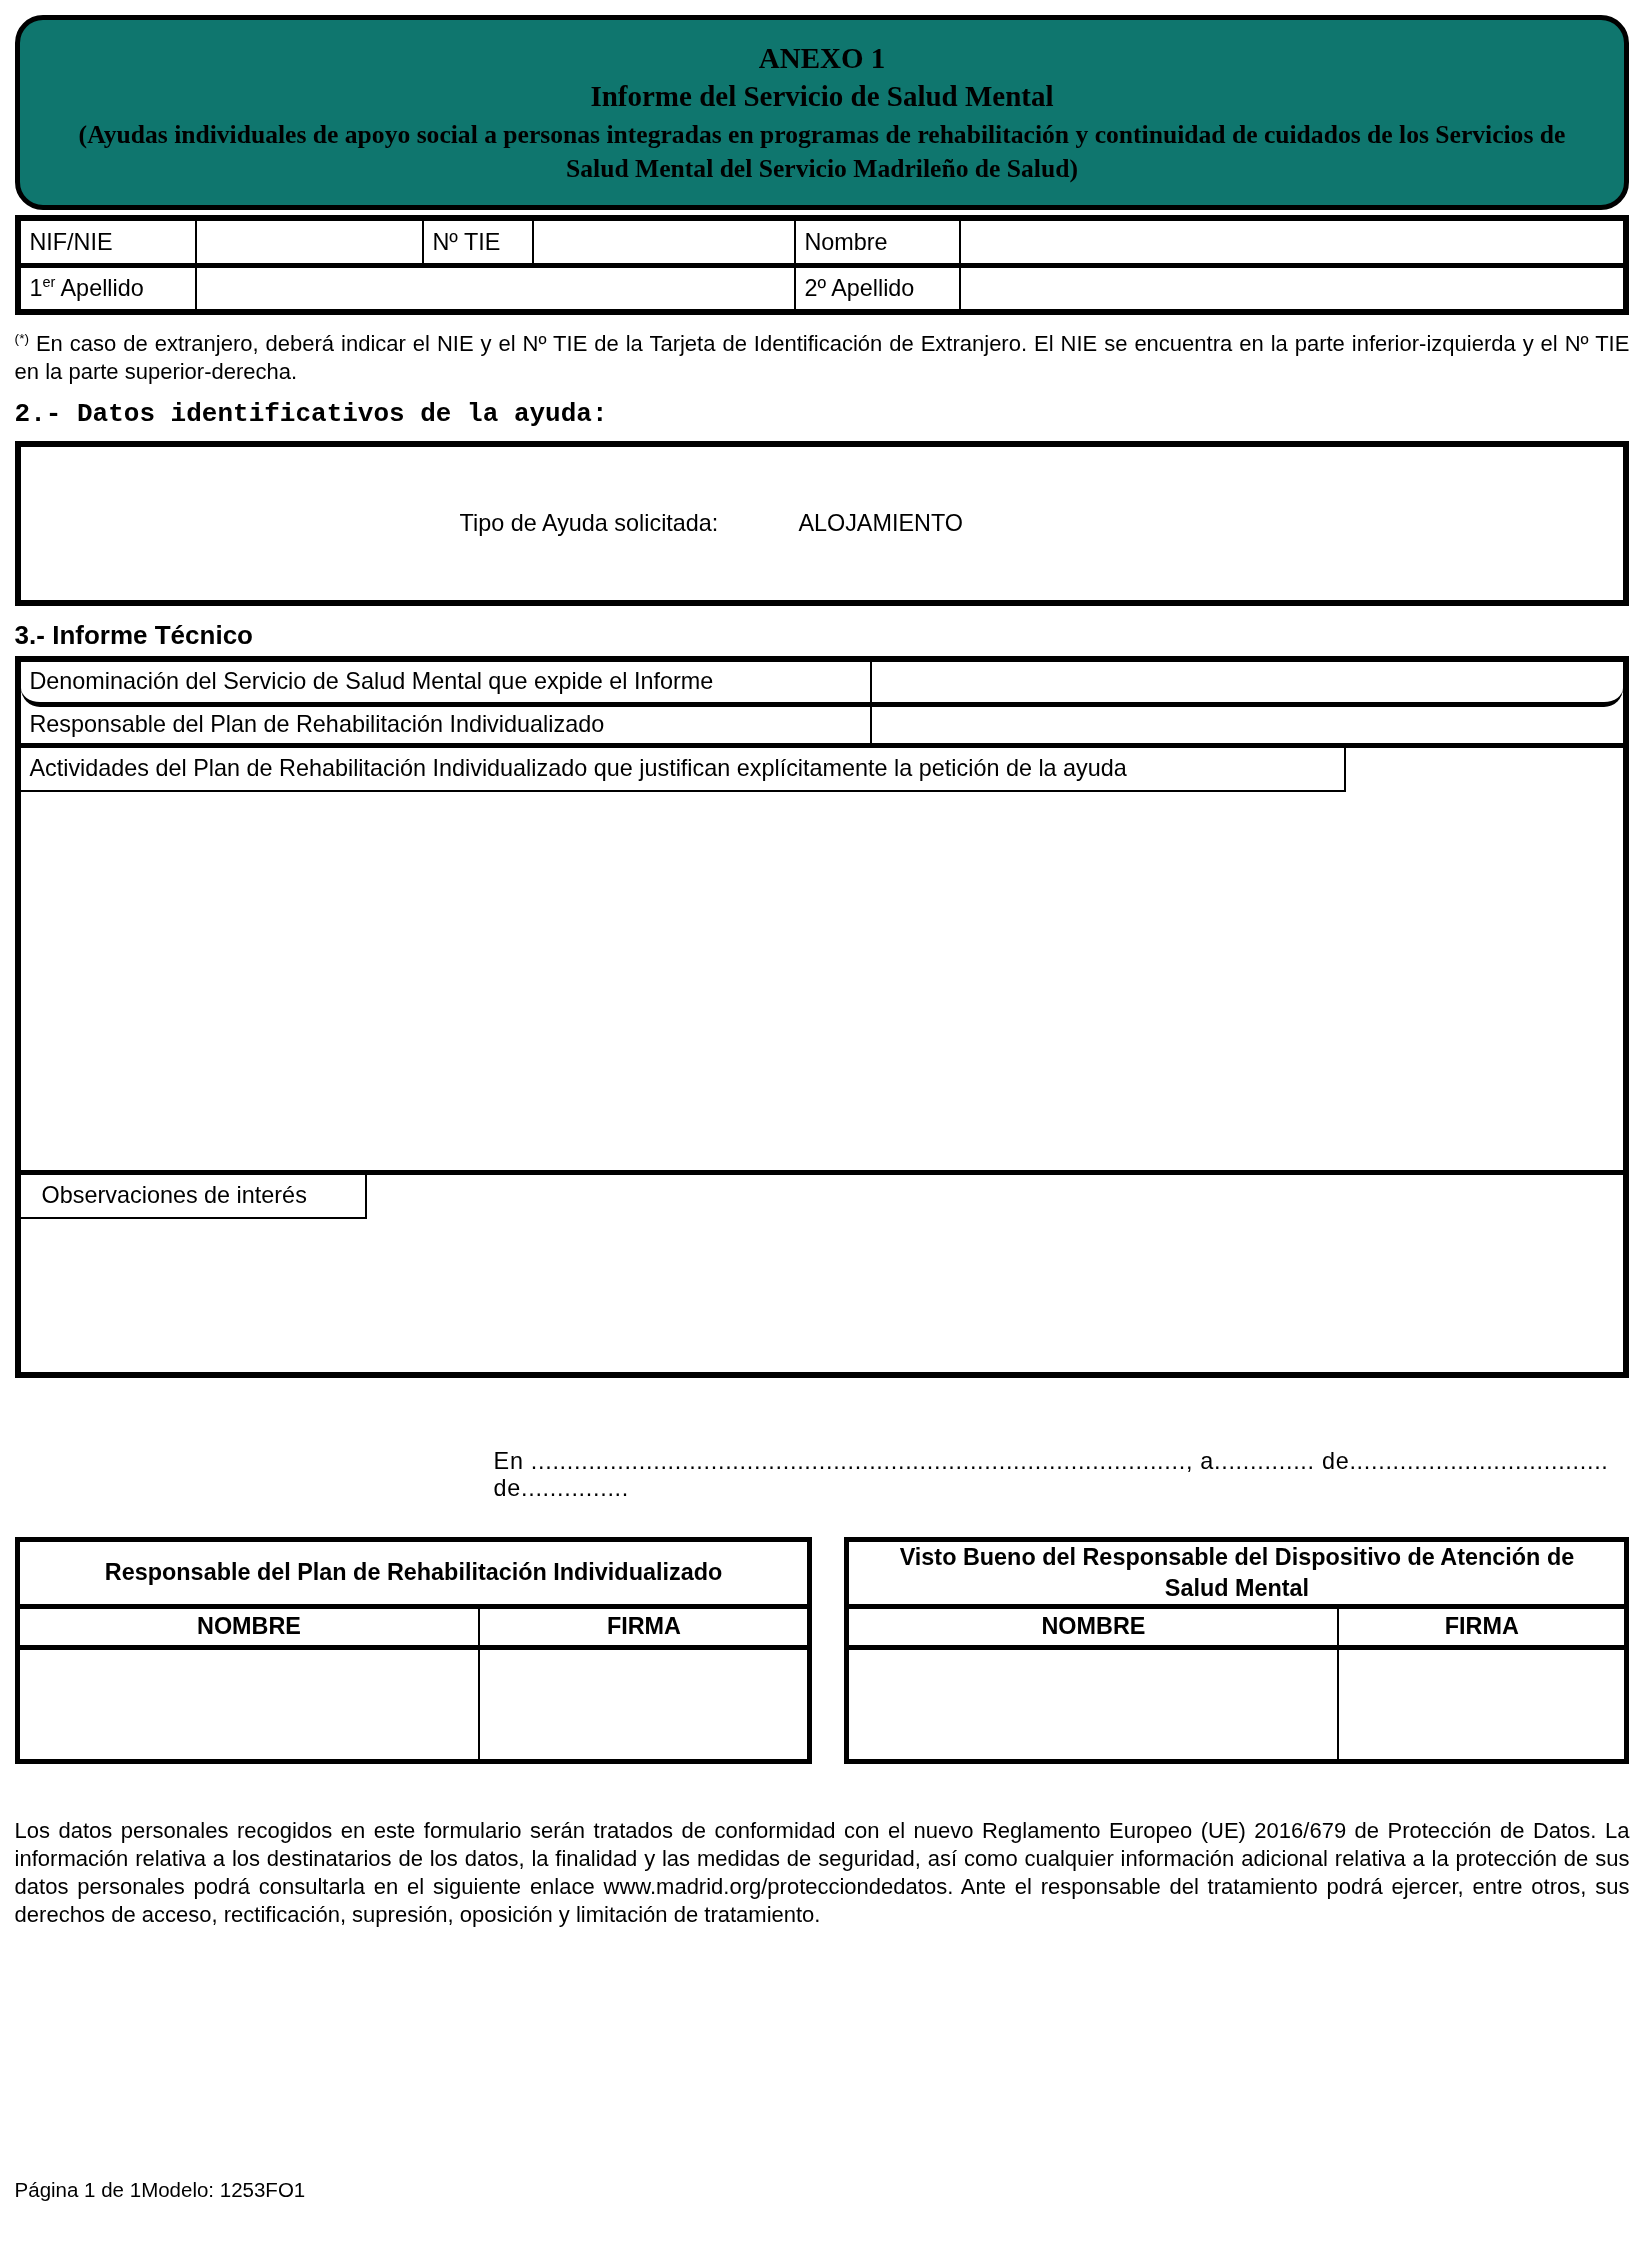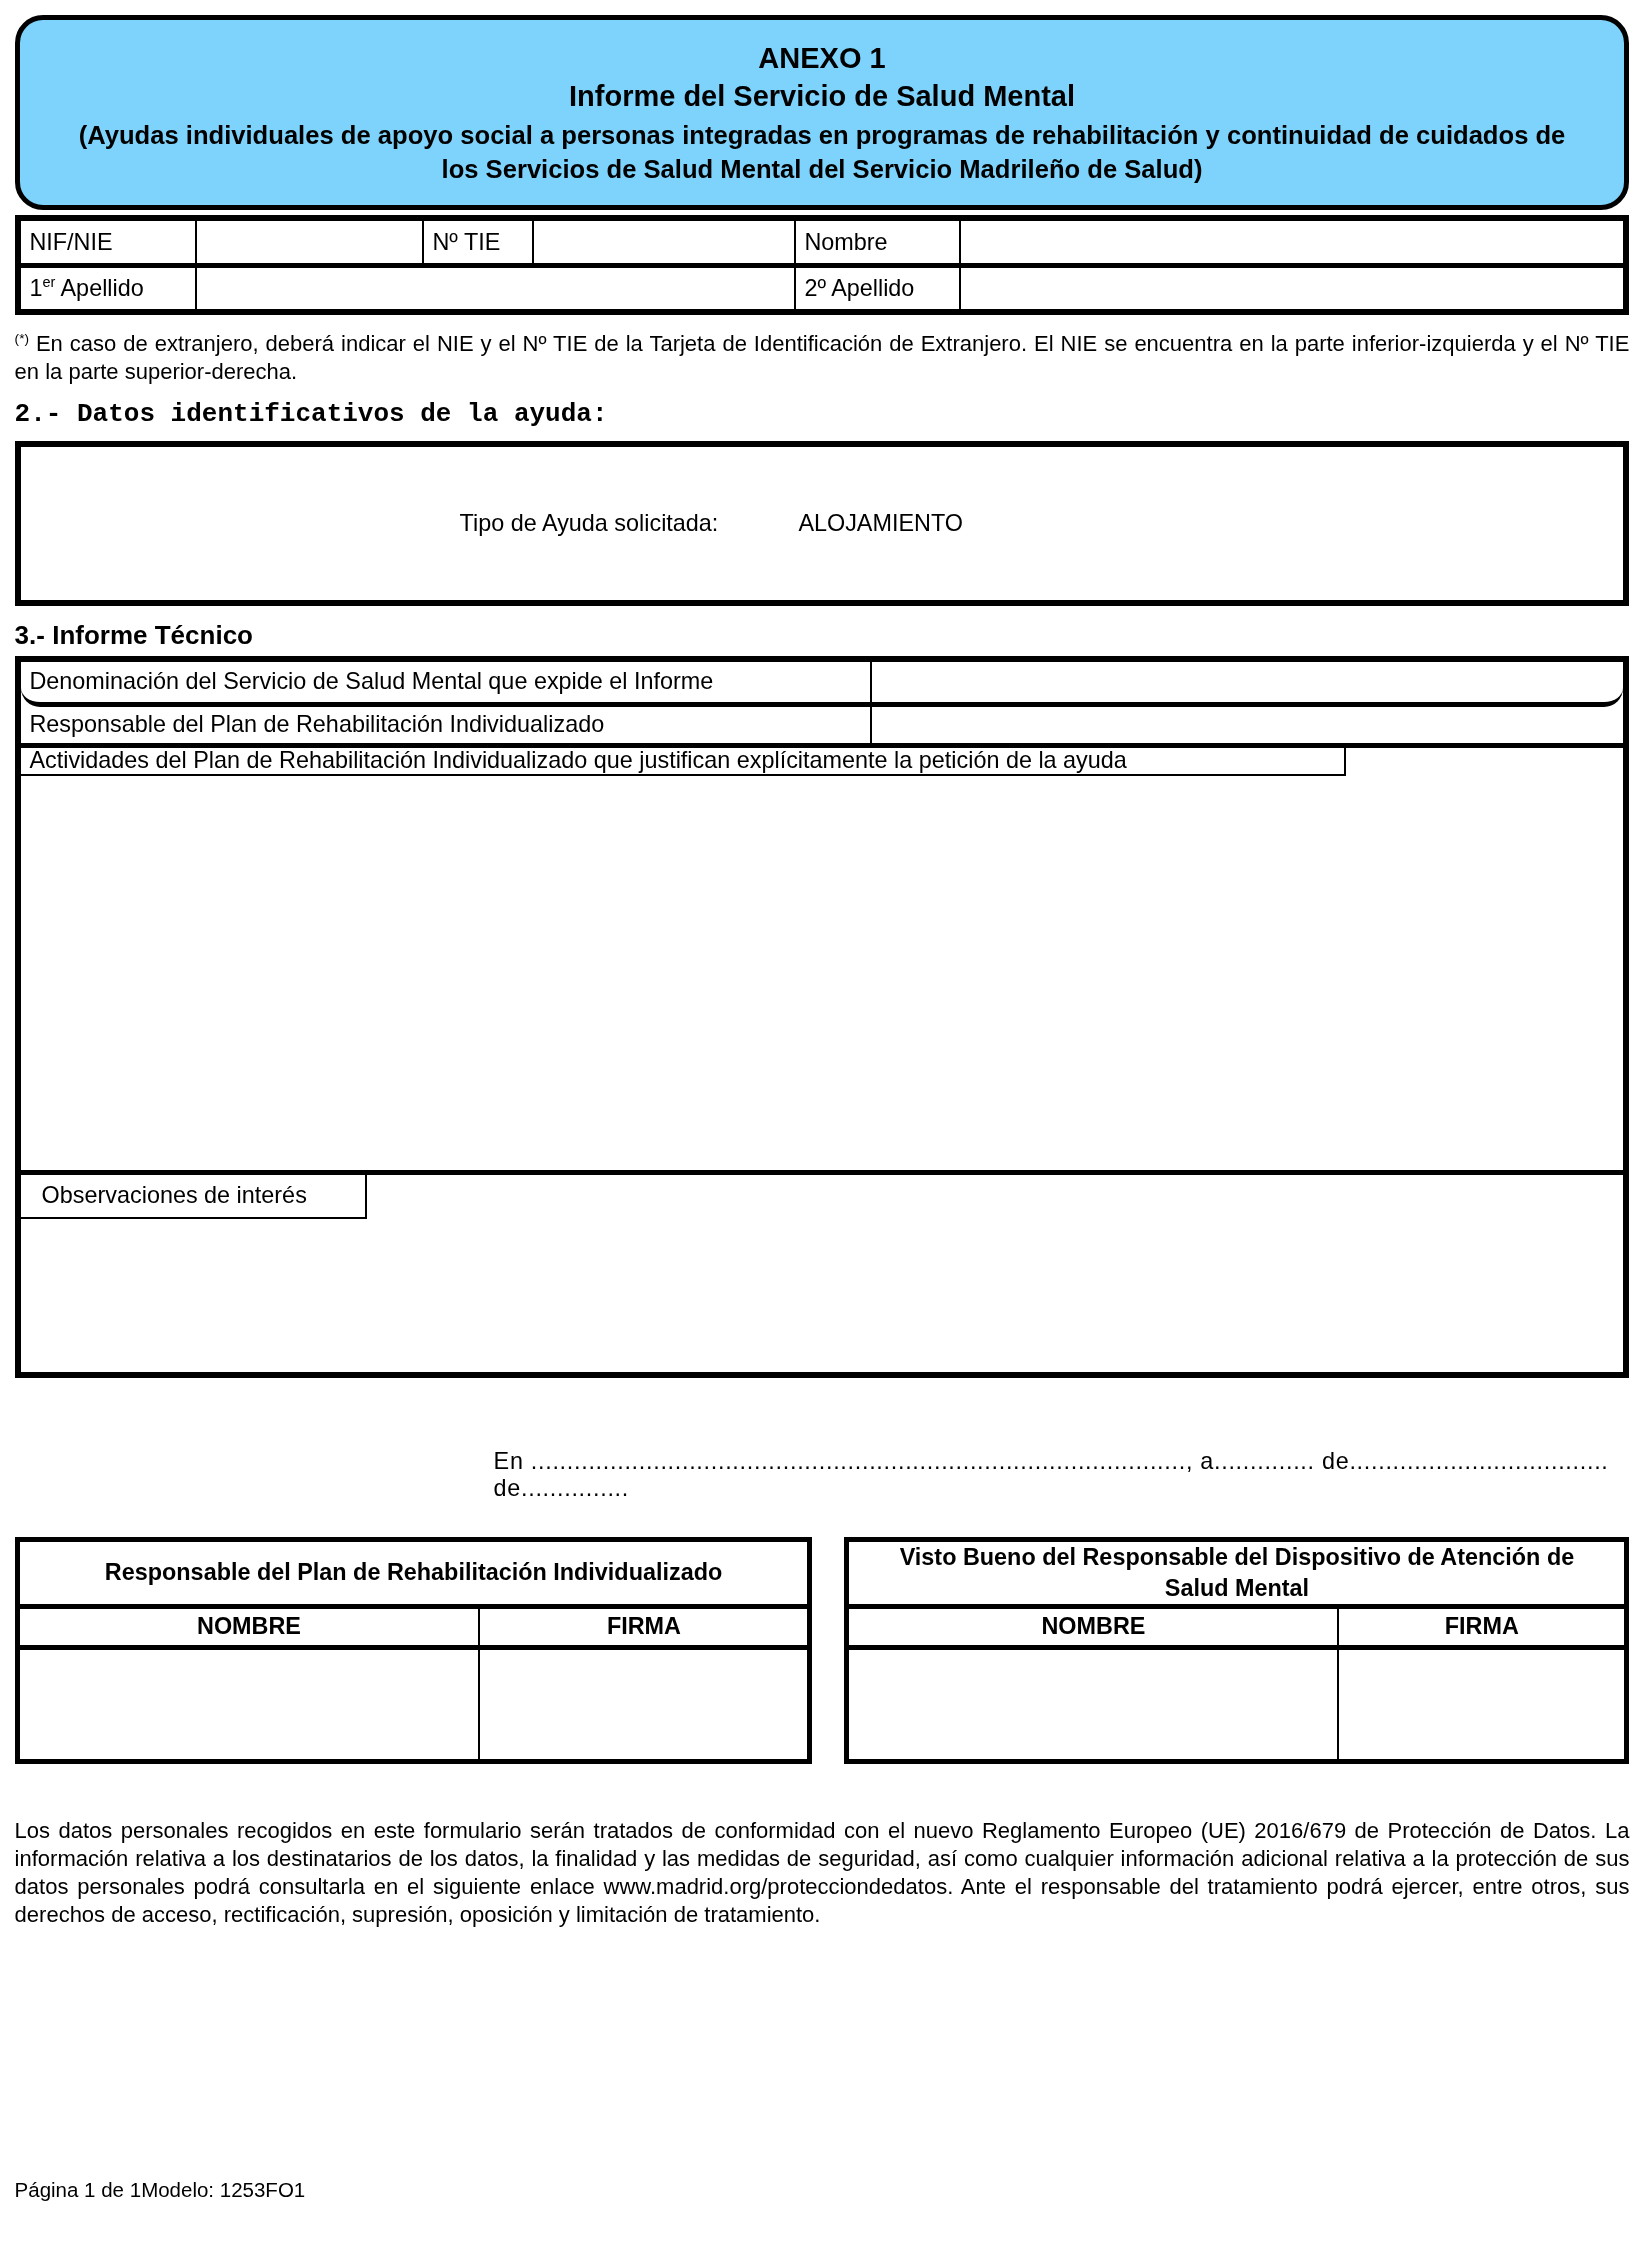--- a/index.html
+++ b/index.html
@@ -12,29 +12,30 @@
     background: #ffffff;
     font-family: "Liberation Sans", sans-serif;
     color: #000;
   }
   .content { position: absolute; left: 14.6px; right: 14.6px; top: 0; }
 
   
   .header-box {
     margin-top: 14.6px;
     height: 195px;
-    background: #7dd3fc;
+    background: #0f766e;
     border: 5.1px solid #000;
     border-radius: 28px;
     display: flex;
     flex-direction: column;
     align-items: center;
     justify-content: center;
     text-align: center;
     padding: 0 51px;
+    font-family: Liberation Serif, serif;
   }
   .header-title   { font-size: 29px; font-weight: bold; line-height: 38px; }
   .header-subtitle{ font-size: 29px; font-weight: bold; line-height: 38px; }
   .header-desc    { font-size: 25.6px; font-weight: bold; line-height: 34px; margin-top: 2.9px; }
 
   
   .sec-heading { font-size: 26px; font-weight: bold; }
   .sec1-heading { margin-top: 45px; }
   .sec2-heading { margin-top: 13px; font-family: Liberation Mono, monospace; }
   .sec3-heading { margin-top: 14.6px; }
@@ -69,21 +70,21 @@
   .t3 { margin-top: 4.4px; border: 6.6px solid #000; font-size: 23.4px; }
   .t3-row { display: flex; border-bottom: 5.9px solid #000; align-items: stretch; }
   .t3-row .t3-label {
     width: 851px; border-right: 2.2px solid #000;
     display: flex; align-items: center; padding-left: 8.8px;
   }
   .t3-row1 { height: 45px; border-radius: 19px; }
   .t3-row2 { height: 41px; }
   .t3-activities { height: 427px; border-bottom: 5.9px solid #000; }
   .t3-act-label {
-    width: 1325px; height: 28px;
+    width: 1325px; height: 44px;
     border-right: 2.9px solid #000; border-bottom: 2.9px solid #000;
     display: flex; align-items: center; padding-left: 8.8px;
   }
   .t3-observations { height: 197px; }
   .t3-obs-label {
     width: 346px; height: 44px;
     border-right: 2.9px solid #000; border-bottom: 2.9px solid #000;
     display: flex; align-items: center; padding-left: 21px;
   }
 

